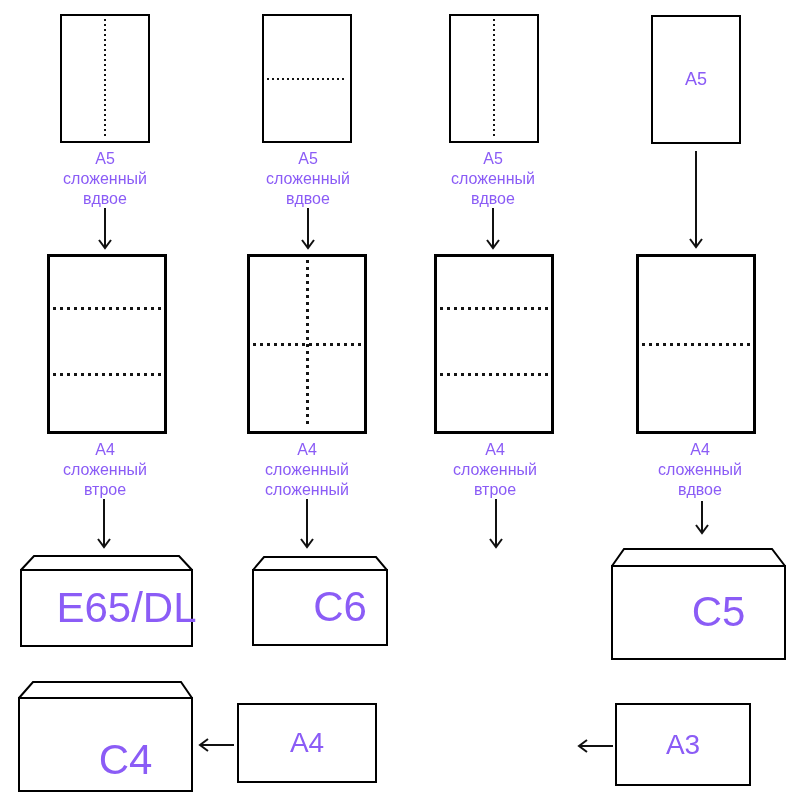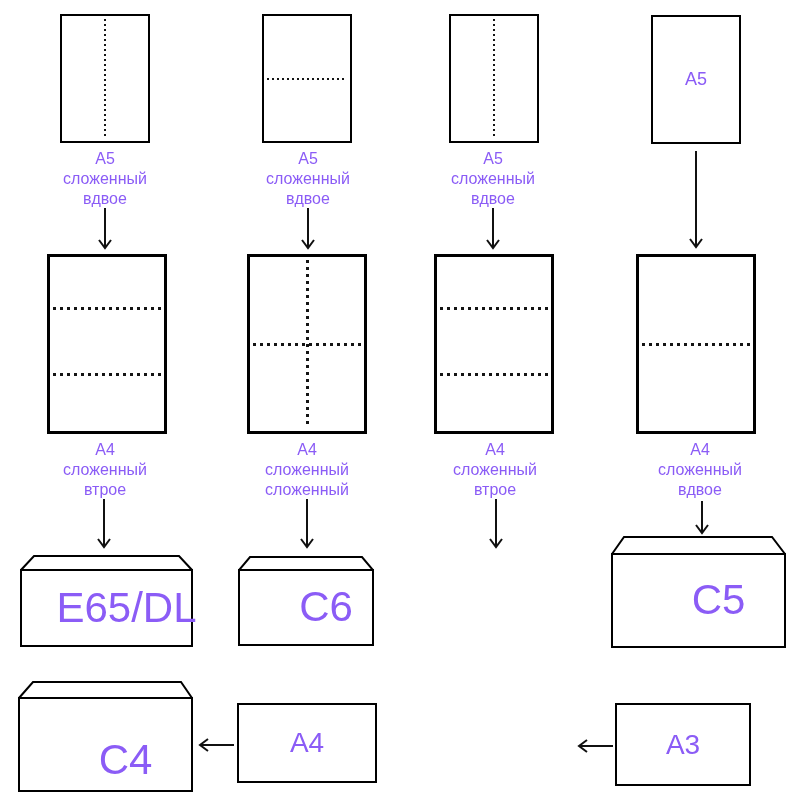--- a/index.html
+++ b/index.html
@@ -139,30 +139,30 @@
   </svg>
 
   <div class="envelope" style="left:20px;top:555px;width:173px;height:92px">
     <svg width="173" height="92">
       <polygon class="env-shape" points="14,1 159,1 172,15 1,15"></polygon>
       <rect class="env-shape" x="1" y="15" width="171" height="76"></rect>
     </svg>
     <div class="env-label" style="top:15px">E65/DL</div>
   </div>
 
-  <div class="envelope" style="left:238px;top:556px;width:136px;height:90px">
+  <div class="envelope" style="left:252px;top:556px;width:136px;height:90px">
     <svg width="136" height="90">
       <polygon class="env-shape" points="12,1 124,1 135,14 1,14"></polygon>
       <rect class="env-shape" x="1" y="14" width="134" height="75"></rect>
     </svg>
     <div class="env-label" style="top:14px">C6</div>
   </div>
 
 
-  <div class="envelope" style="left:611px;top:536px;width:175px;height:112px">
+  <div class="envelope" style="left:611px;top:548px;width:175px;height:112px">
     <svg width="175" height="112">
       <polygon class="env-shape" points="13,1 161,1 174,18 1,18"></polygon>
       <rect class="env-shape" x="1" y="18" width="173" height="93"></rect>
     </svg>
     <div class="env-label" style="top:18px">C5</div>
   </div>
 
   <div class="envelope" style="left:18px;top:681px;width:175px;height:143px">
     <svg width="175" height="111">
       <polygon class="env-shape" points="15,1 163,1 174,17 1,17" fill="#f9a1a6"></polygon>

